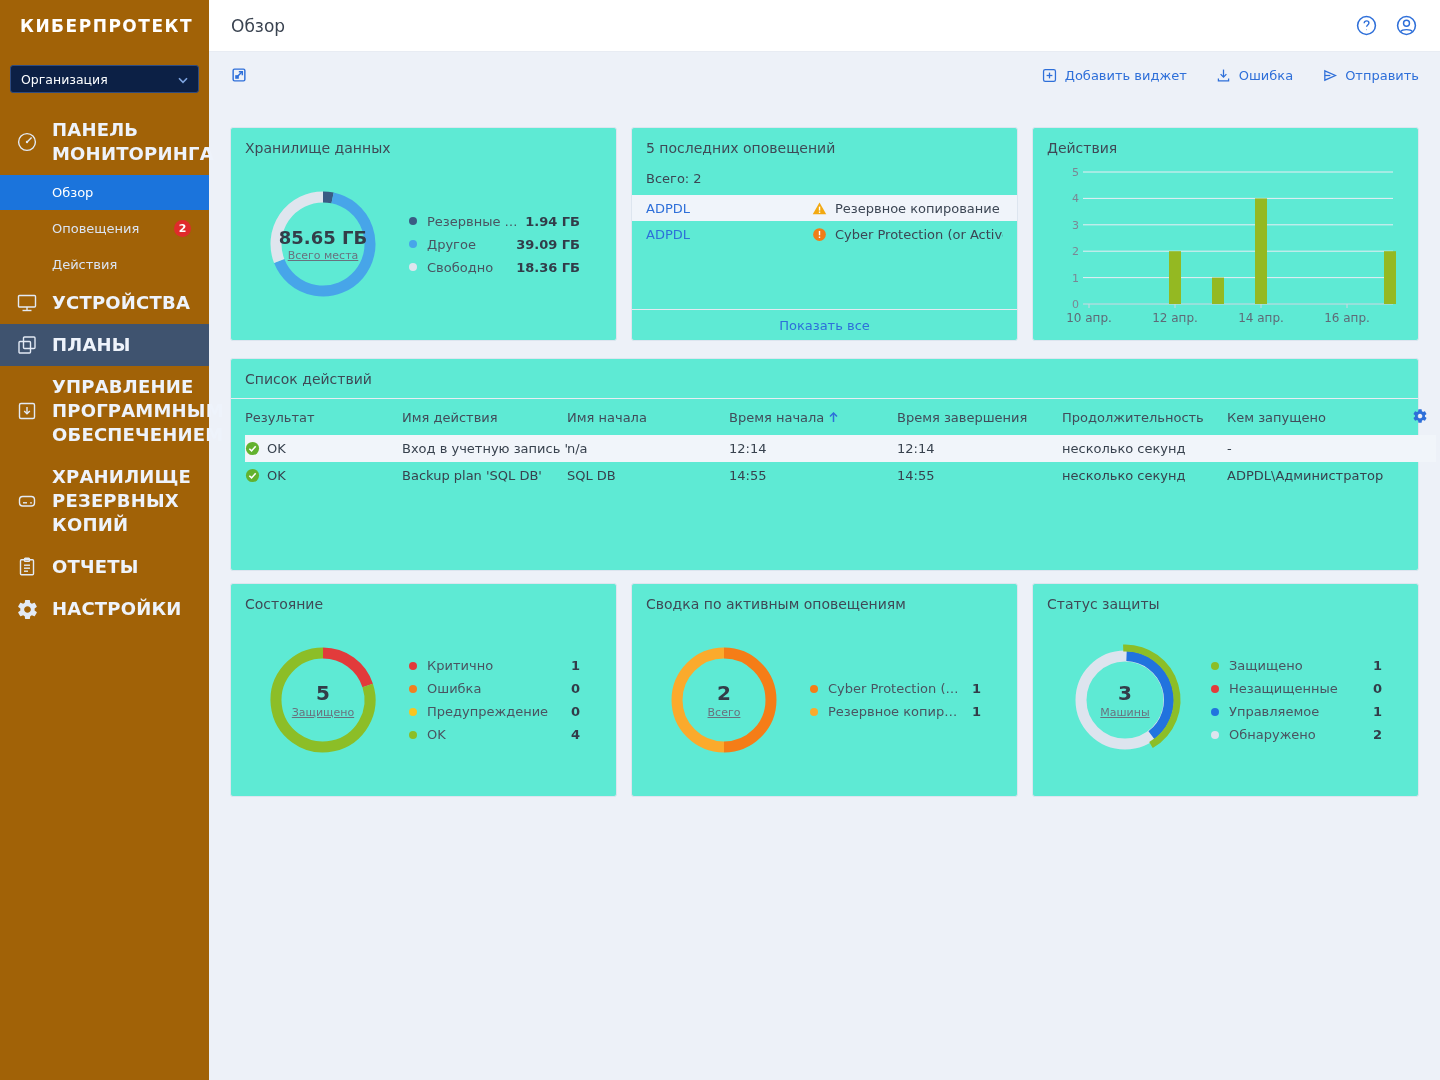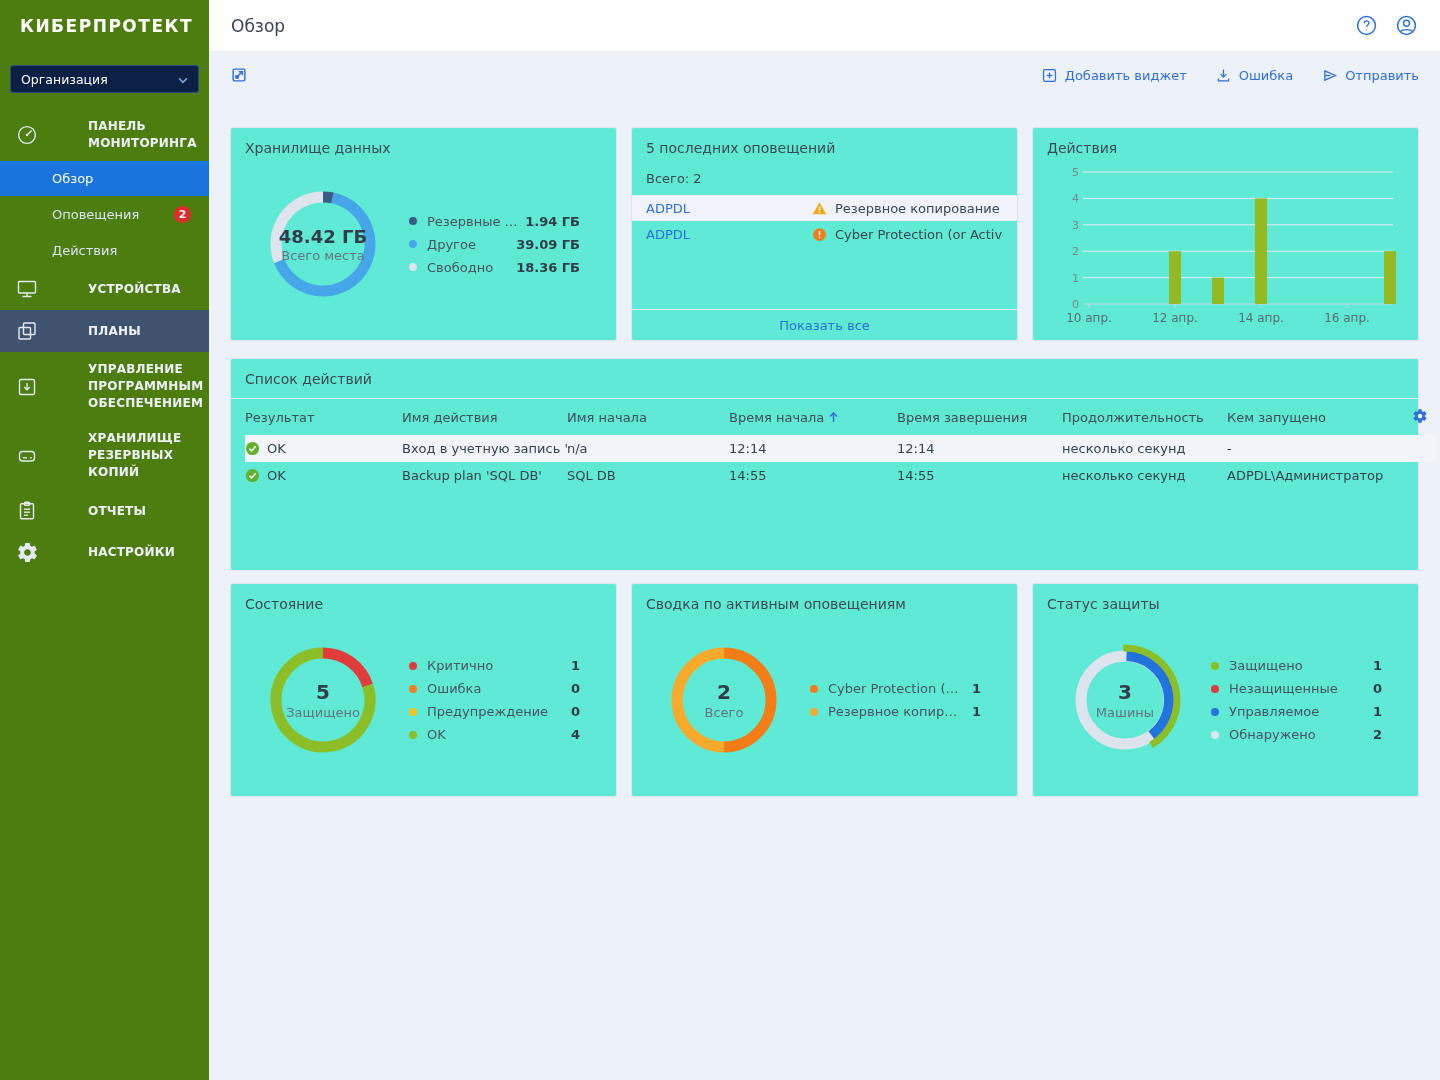--- a/index.html
+++ b/index.html
@@ -5,29 +5,29 @@
   * { box-sizing: border-box; margin: 0; padding: 0; }
   html,body { width:1440px; height:1080px; }
   body {
     font-family: "DejaVu Sans", "Liberation Sans", sans-serif;
     background:#edf1f8; color:#3c4654; overflow:hidden;
     -webkit-font-smoothing:antialiased;
   }
   .page { position:relative; width:1440px; height:1080px; }
 
   
-  .sidebar { position:absolute; left:0; top:0; bottom:0; width:209px; background:#4d7c0f; color:#fff; }
+  .sidebar { position:absolute; left:0; top:0; bottom:0; width:209px; background:#a16207; color:#fff; }
   .logo { height:52px; display:flex; align-items:center; padding-left:20px;
           font-size:17px; font-weight:700; letter-spacing:1.5px; color:#fff; }
   .org-select { margin:13px 10px 4px; height:28px; background:#0c2045; border:1px solid #2e4b80; border-radius:3px;
           display:flex; align-items:center; justify-content:space-between; padding:0 10px; font-size:12.5px;
           color:#fbfdff; cursor:pointer; }
   nav { margin-top:16px; }
   .nav-item { display:flex; align-items:center; cursor:pointer; color:#eef3fb; }
-  .nav-group { padding:9px 10px 9px 14px; font-size:12px; font-weight:700; line-height:17px; letter-spacing:.2px;gap:36px; }
+  .nav-group { padding:9px 10px 9px 14px; font-size:18px; font-weight:700; line-height:24px; letter-spacing:.2px; }
   .nav-ic { width:26px; min-width:26px; margin-right:12px; display:flex; justify-content:center; }
   .nav-ic svg { display:block; }
   .nav-sub { padding:10px 10px 10px 52px; font-size:13px; font-weight:400; color:#dbe4f2; }
   .nav-sub.active { background:#1b74dc; color:#fff; }
   .nav-item.hl { background:#3f536f; }
   .badge { margin-left:auto; margin-right:8px; width:17px; height:17px; border-radius:50%;
            background:#e02b2b; color:#fff; font-size:11px; font-weight:700;
            display:flex; align-items:center; justify-content:center; }
 
   
@@ -51,21 +51,21 @@
           padding:12px 14px; width:calc((100% - 28px)/3); height:214px; }
   .card-title { font-size:14px; color:#3f4956; }
 
   
   .donut-flex { display:flex; align-items:center; height:176px; }
   .donut-wrap { position:relative; width:116px; height:116px; flex:none; margin-left:20px; }
   .donut-center { position:absolute; inset:0; display:flex; flex-direction:column; align-items:center;
                   justify-content:center; gap:1px; }
   .donut-num { font-size:20px; font-weight:700; color:#333d49; }
   .donut-num.small { font-size:18px; }
-  .donut-sub { font-size:13px; color:#68727f; }
+  .donut-sub { font-size:11px; color:#68727f;text-decoration:underline; }
   .legend { margin-left:28px; flex:1; display:flex; flex-direction:column; gap:8px; padding-right:22px; }
   .legend-row { display:grid; grid-template-columns:14px 1fr auto; align-items:center; column-gap:4px;
                 font-size:13px; color:#4a5461; }
   .legend-dot { width:8px; height:8px; border-radius:50%; }
   .legend-label { white-space:nowrap; overflow:hidden; text-overflow:ellipsis; }
   .legend-val { font-weight:700; color:#323c49; text-align:right; min-width:16px; }
 
   
   .alerts-total { margin-top:15px; margin-bottom:9px; font-size:13px; color:#3c4654; }
   .alert-row { height:26px; display:flex; align-items:center; font-size:13px; margin:0 -14px; padding:0 14px; cursor:pointer; }
@@ -262,21 +262,21 @@
         <div class="card">
           <div class="card-title">Хранилище данных</div>
           <div class="donut-flex">
             <div class="donut-wrap">
               <svg width="116" height="116">
                   <path d="M58 11A47 47 0 0 1 67.57883632655792 11.986459659910814" fill="none" stroke="#3a5b84" stroke-width="11"></path>
                   <path d="M67.57883632655792 11.986459659910814A47 47 0 1 1 14.207969024740045 75.06628322341665" fill="none" stroke="#47a5e9" stroke-width="11"></path>
                   <path d="M14.207969024740045 75.06628322341665A47 47 0 0 1 57.99999999999999 11" fill="none" stroke="#dfe5ee" stroke-width="11"></path>
                 </svg>
               <div class="donut-center">
-                <div class="donut-num small">48.42 ГБ</div>
+                <div class="donut-num small">85.65 ГБ</div>
                 <div class="donut-sub">Всего места</div>
               </div>
             </div>
             <div class="legend">
                 <div class="legend-row">
                   <span class="legend-dot" style="background: rgb(58, 91, 132);"></span>
                   <span class="legend-label">Резервные копии</span>
                   <span class="legend-val">1.94 ГБ</span>
                 </div>
                 <div class="legend-row">

